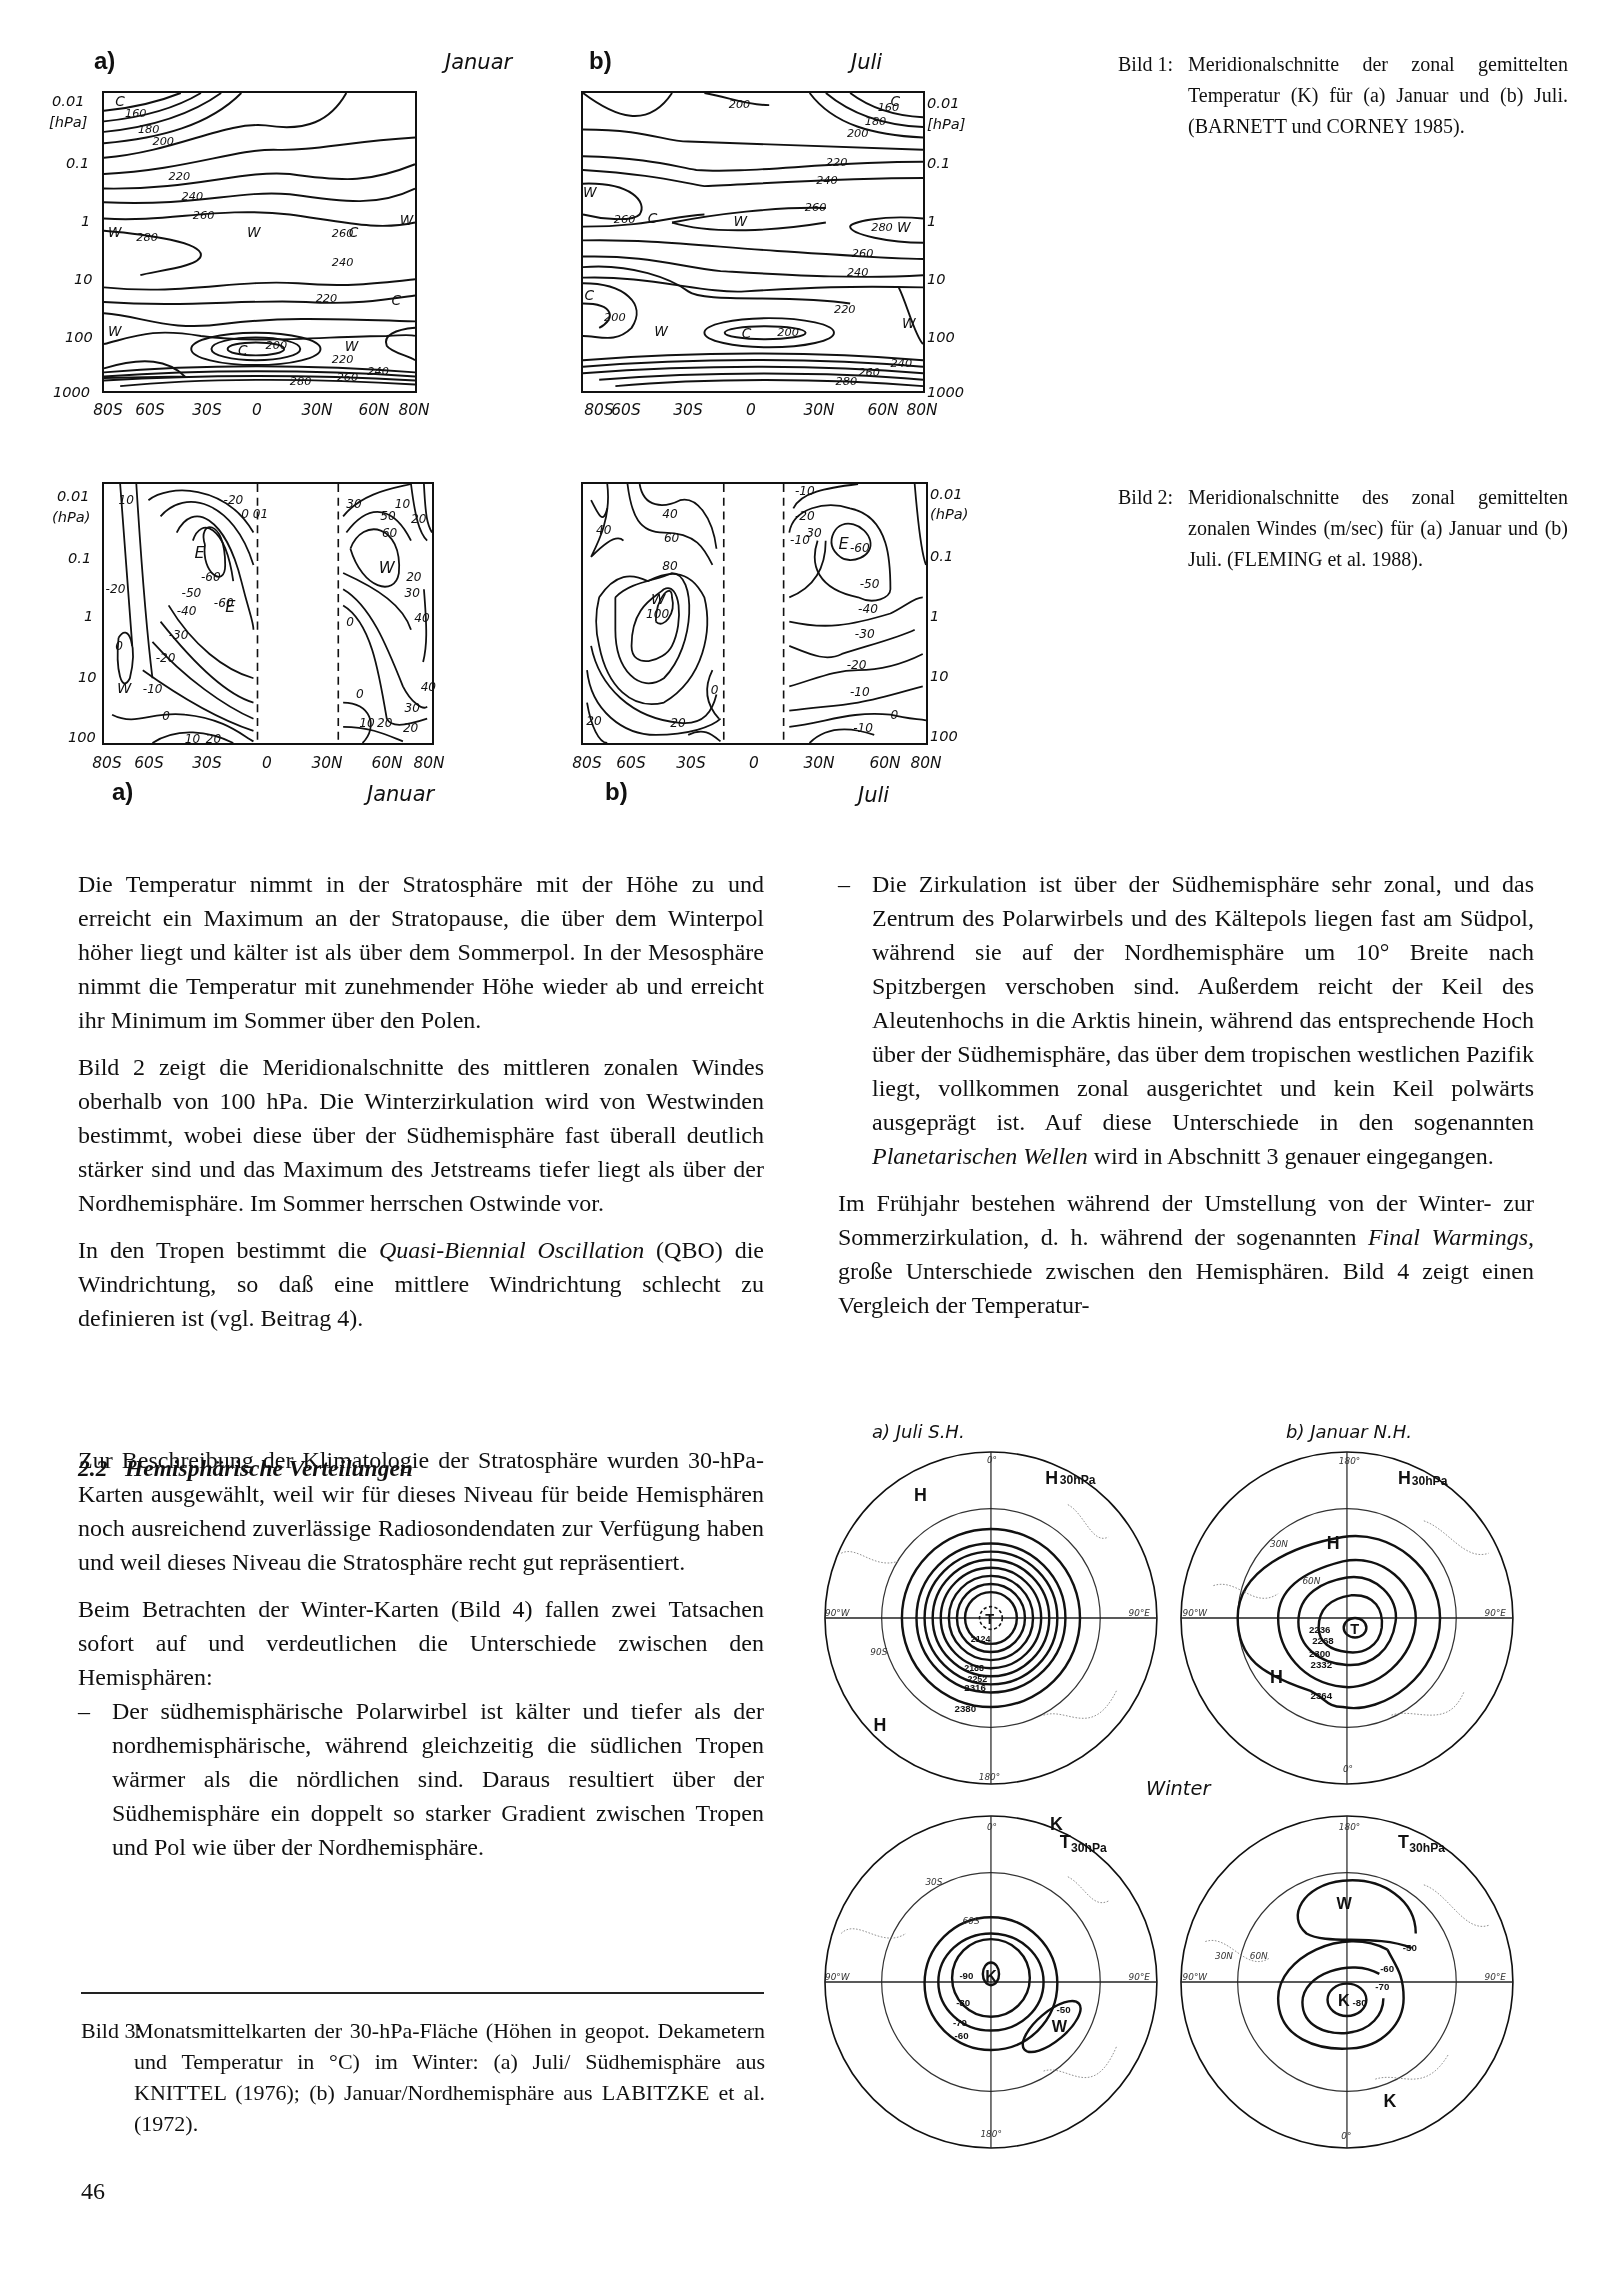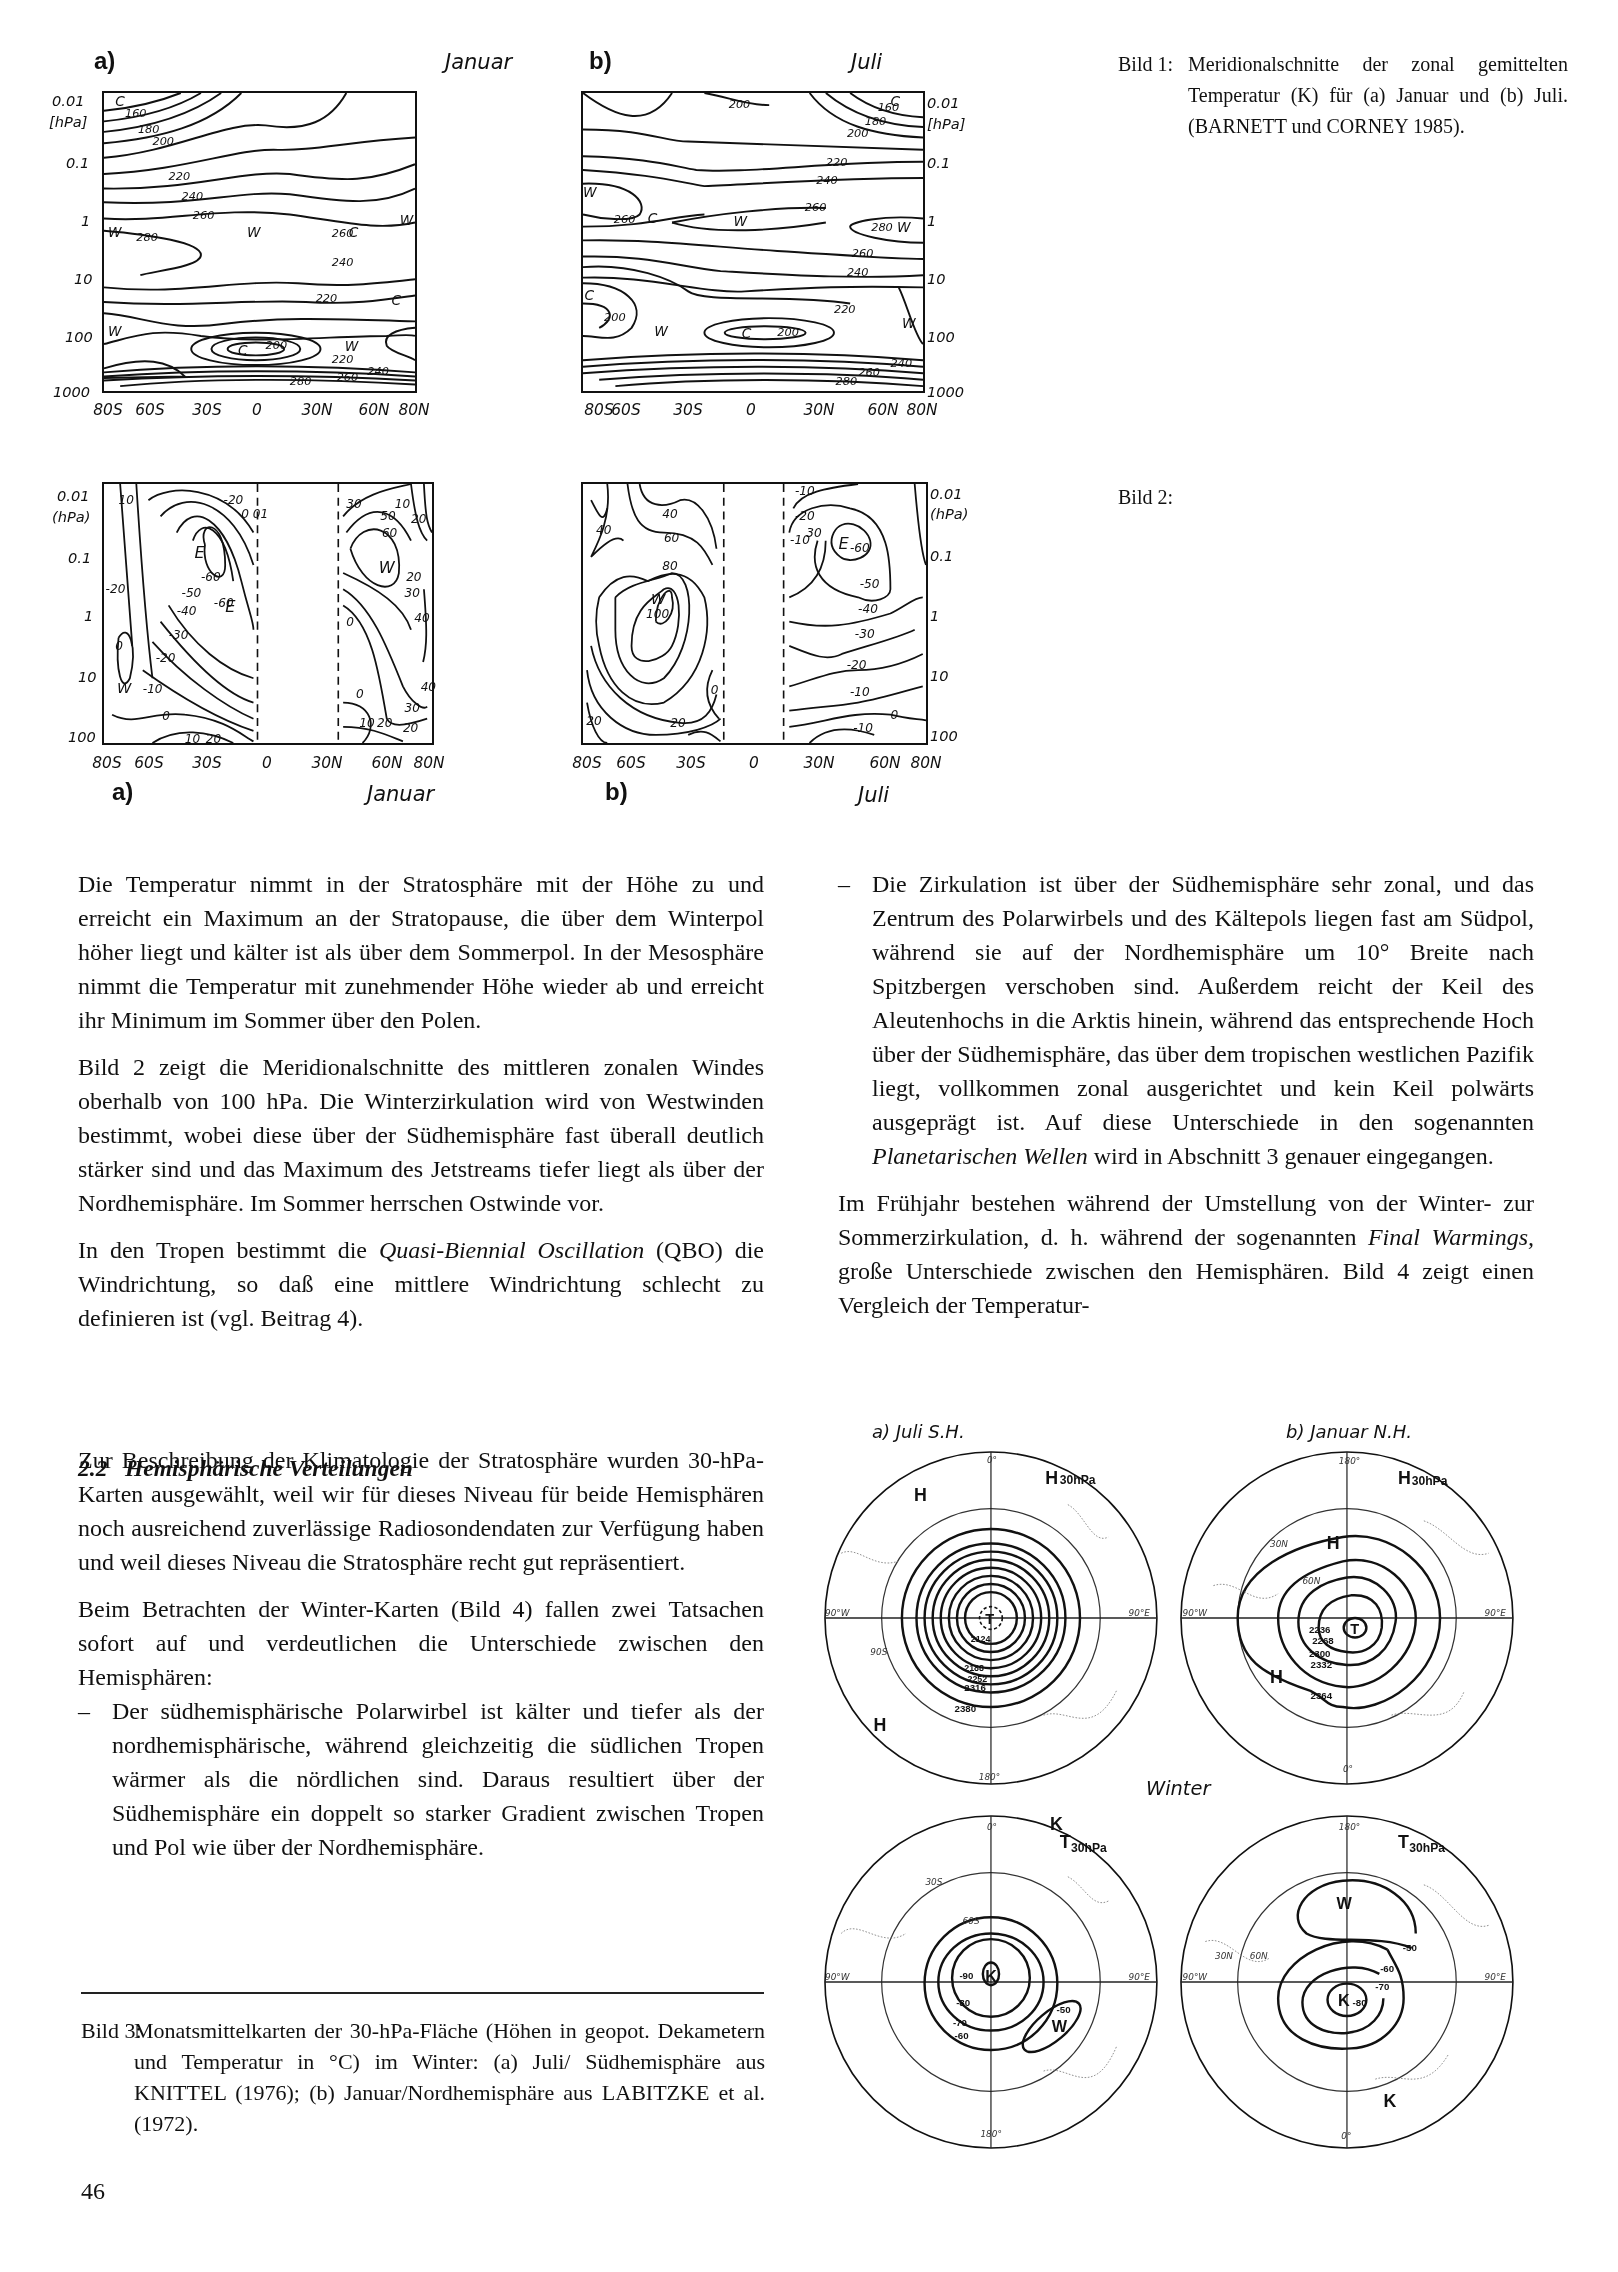--- a/index.html
+++ b/index.html
@@ -337,20 +337,21 @@
 <div class="xtick" style="left:691px;top:754px;">30S</div>
 <div class="xtick" style="left:754px;top:754px;">0</div>
 <div class="xtick" style="left:819px;top:754px;">30N</div>
 <div class="xtick" style="left:885px;top:754px;">60N</div>
 <div class="xtick" style="left:926px;top:754px;">80N</div>
 <div class="abs figlabel" style="left:605px;top:778px;">b)</div>
 <div class="abs sans-it" style="left:858px;top:783px;font-size:21px;">Juli</div>
 
 <div class="caption" style="left:1118px;top:482px;width:453px;height:129px;">
   <span class="lbl">Bild 2:</span>
+  <span class="txt" style="left:70px;width:380px;">Meridionalschnitte des zonal gemittelten zonalen Windes (m/sec) für (a) Januar und (b) Juli. (FLEMING et al. 1988).</span>
 </div>
 
 <div class="para" style="left:78px;top:867px;width:686px;">
   <p>Die Temperatur nimmt in der Stratosphäre mit der Höhe zu und erreicht ein Maximum an der Stratopause, die über dem Winterpol höher liegt und kälter ist als über dem Sommerpol. In der Mesosphäre nimmt die Temperatur mit zunehmender Höhe wieder ab und erreicht ihr Minimum im Sommer über den Polen.</p>
   <p>Bild 2 zeigt die Meridionalschnitte des mittleren zonalen Windes oberhalb von 100 hPa. Die Winterzirkulation wird von Westwinden bestimmt, wobei diese über der Südhemisphäre fast überall deutlich stärker sind und das Maximum des Jetstreams tiefer liegt als über der Nordhemisphäre. Im Sommer herrschen Ostwinde vor.</p>
   <p><span>In den Tropen bestimmt die </span><i>Quasi-Biennial Oscillation</i><span> (QBO) die Windrichtung, so daß eine mittlere Windrichtung schlecht zu definieren ist (vgl. Beitrag 4).</span></p>
 </div>
 
 <div class="heading" style="left:78px;top:1455px;">
   <span>2.2</span>&nbsp;&nbsp;&nbsp;<span>Hemisphärische Verteilungen</span>

